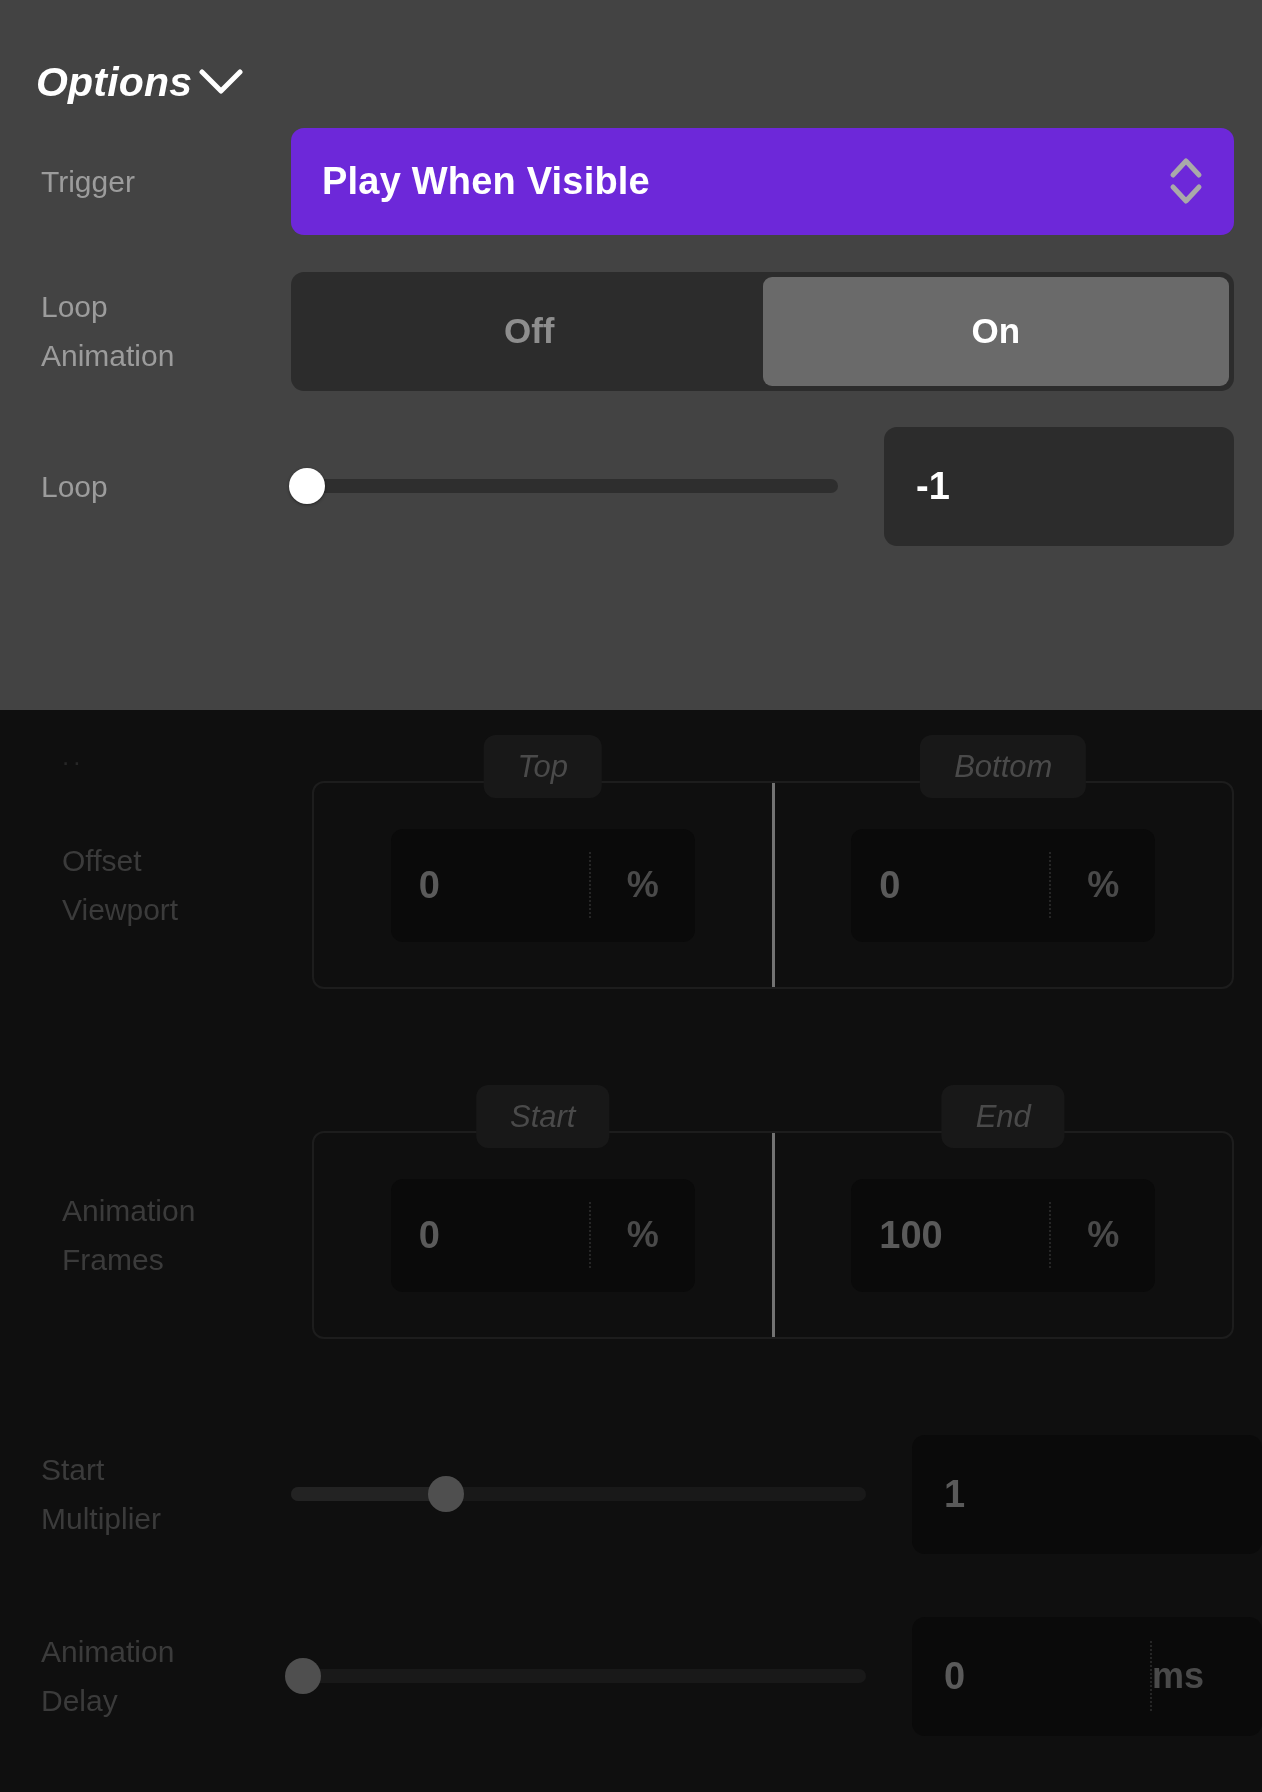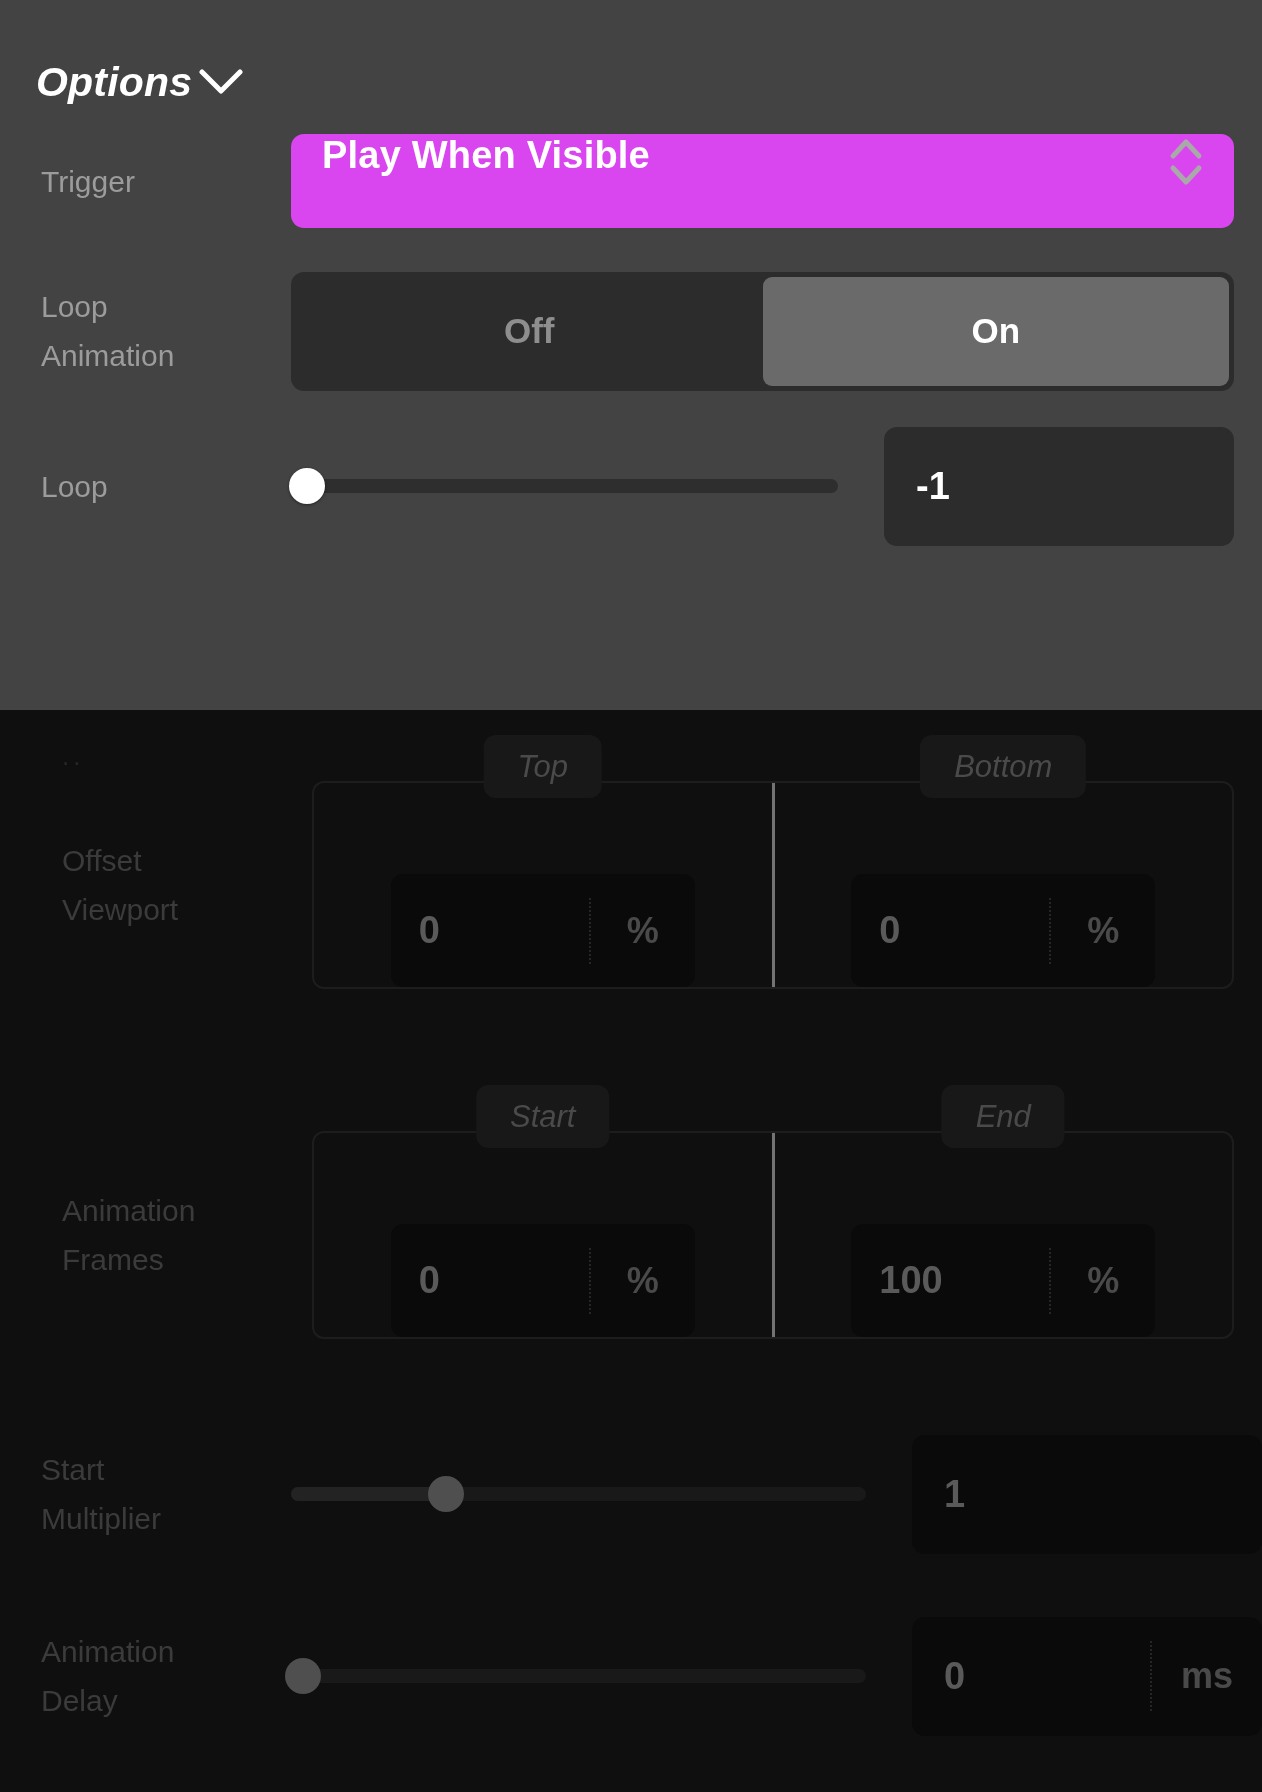--- a/index.html
+++ b/index.html
@@ -71,24 +71,25 @@
   .label-dotted {
     border-bottom: 3px dotted #6a6a6a;
     display: inline-block;
     padding-bottom: 2px;
   }
 
   
   .row-trigger { height: 150px; align-items: center; }
   .dropdown {
     flex: 1;
-    height: 94px;
-    background: #d946ef;
+    height: 107px;
+    background: #6d28d9;
     border-radius: 13px;
     display: flex;
+    align-items: center;
     justify-content: space-between;
     padding: 0 28px 0 31px;
     box-sizing: border-box;
     cursor: pointer;
     margin-right: 0;
   }
   .dropdown-value {
     color: #ffffff;
     font-size: 38px;
     font-weight: bold;
@@ -181,21 +182,21 @@
     color: #ffffff;
     font-size: 38px;
     font-weight: bold;
     flex: 1;
   }
   .numfield-unit {
     color: #757575;
     font-size: 36px;
     font-weight: bold;
     width: 110px;
-    text-align: center;
+    text-align: left;
     border-left: 2px dotted #3d3d3d;
     line-height: 70px;
   }
 
   
   .panel-dim {
     background: #0f0f0f;
     height: 1082px;
     box-sizing: border-box;
     position: relative;
@@ -218,21 +219,21 @@
     border: 2px solid #1d1d1d;
     border-radius: 12px;
     display: flex;
     position: relative;
     height: 208px;
     box-sizing: border-box;
   }
   .fieldcell {
     flex: 1;
     display: flex;
-    align-items: flex-end;
+    align-items: center;
     justify-content: center;
     position: relative;
     box-sizing: border-box;
   }
   .fieldcell + .fieldcell {
     border-left: 3px solid #737373;
   }
   .legend {
     position: absolute;
     top: -48px;

